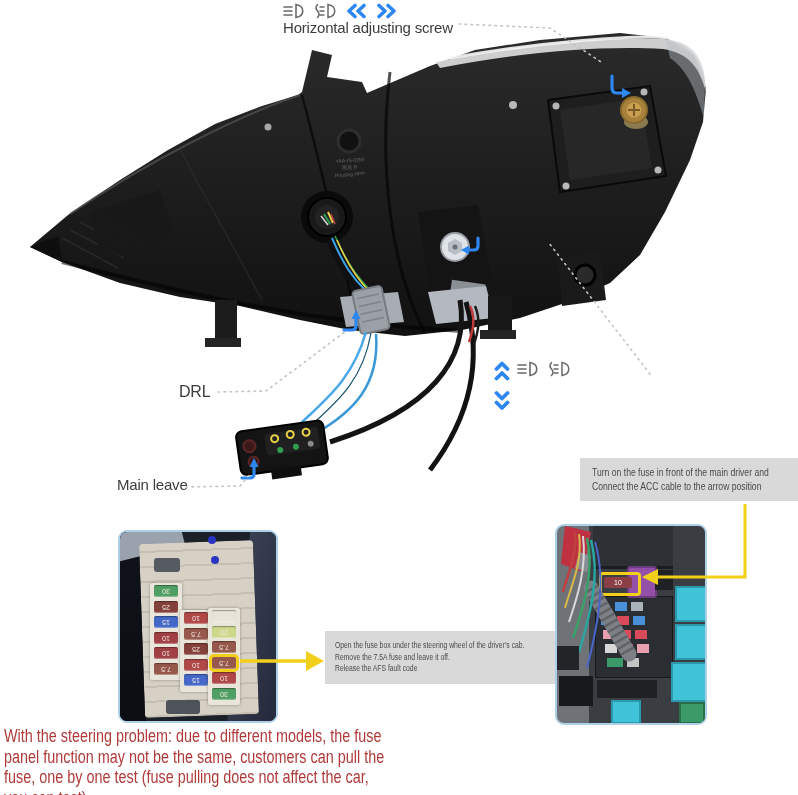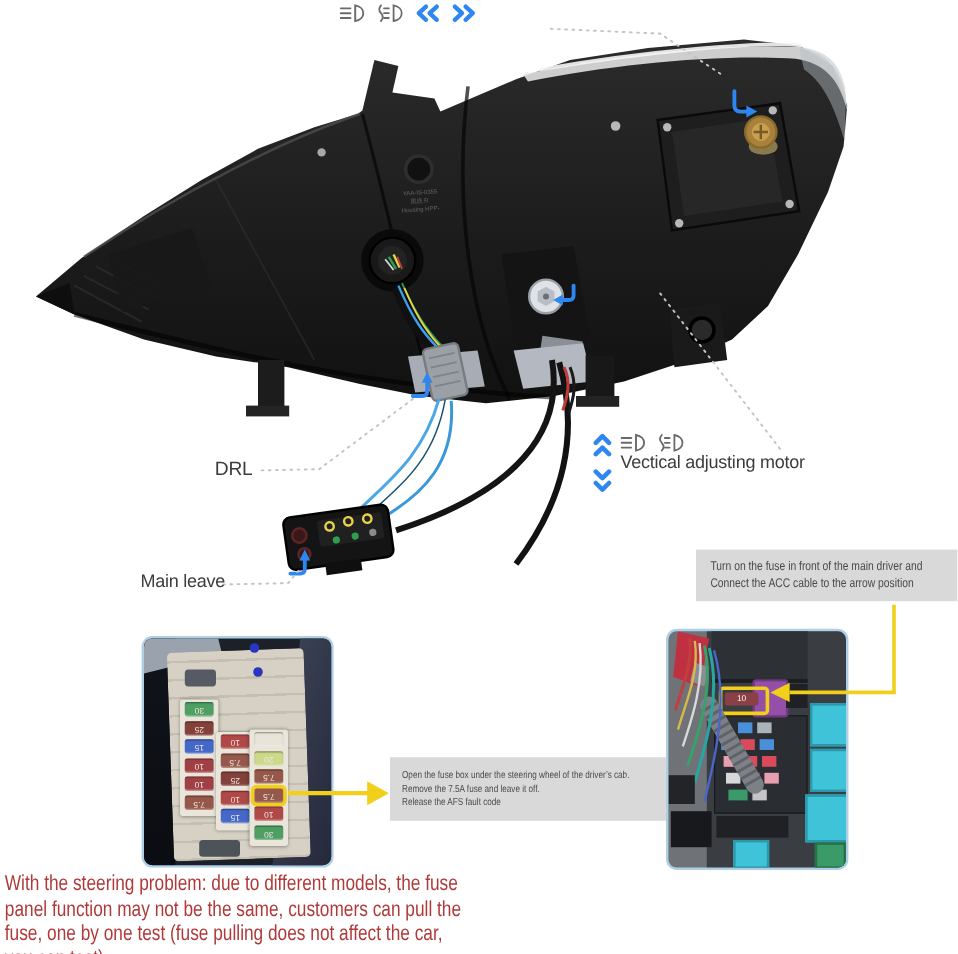--- a/index.html
+++ b/index.html
@@ -65,20 +65,21 @@
             <path d="M19,2.5 L13,8 L19,13.5"></path>
         </g>
       </svg>
       <svg width="24" height="16" viewBox="0 0 24 16">
         <g stroke="#2e86f0" stroke-width="3.6" fill="none" stroke-linecap="round" stroke-linejoin="round">
           <path d="M5,2.5 L11,8 L5,13.5"></path>
             <path d="M14,2.5 L20,8 L14,13.5"></path>
         </g>
       </svg>
     </div>
+    <div class="label-text">Horizontal adjusting screw</div>
   </div>
 
   <div class="abs htext" style="left:494px;top:360px;display:flex;gap:7px;">
     <svg width="16" height="52" viewBox="0 0 16 52">
       <g stroke="#2e86f0" stroke-width="3.8" fill="none" stroke-linecap="round" stroke-linejoin="round">
         <path d="M2.5,9 L8,3.5 L13.5,9"></path>
           <path d="M2.5,18.5 L8,13 L13.5,18.5"></path>
         <path d="M2.5,33 L8,38.5 L13.5,33"></path>
           <path d="M2.5,42.5 L8,48 L13.5,42.5"></path>
       </g>
@@ -96,21 +97,20 @@
         <svg width="26" height="16" viewBox="0 0 26 16">
           <g stroke="#6a6a6a" stroke-width="1.5" fill="none" stroke-linecap="round">
             <path d="M3.5,1.5 q-3,3.5 0,6.5 q3,3.5 0,6.5"></path>
             <line x1="6" y1="4" x2="10" y2="4"></line>
               <line x1="6" y1="8" x2="10" y2="8"></line>
               <line x1="6" y1="12" x2="10" y2="12"></line>
             <path d="M14,1.5 C23,3 23,13 14,14.5 L14,1.5 Z"></path>
           </g>
         </svg>
       </div>
-      <div class="label-text">Vectical adjusting motor</div>
     </div>
   </div>
 
   <div class="abs htext label-text" style="left:179px;top:383px;font-size:16px;">DRL</div>
   <div class="abs htext label-text" style="left:117px;top:476px;">Main leave</div>
 
   <div id="cabin-photo" class="abs photo">
     <div class="abs" style="left:0;top:0;width:26px;height:100%;background:linear-gradient(#10131a,#0b0d12);"></div>
     <div class="abs" style="left:-8px;top:-12px;width:70px;height:34px;background:#9aa2ae;transform:rotate(-14deg);"></div>
     <div class="abs" style="right:-14px;top:-8px;width:52px;height:220px;background:linear-gradient(100deg,#3a4152,#22273a);transform:rotate(7deg);"></div>

